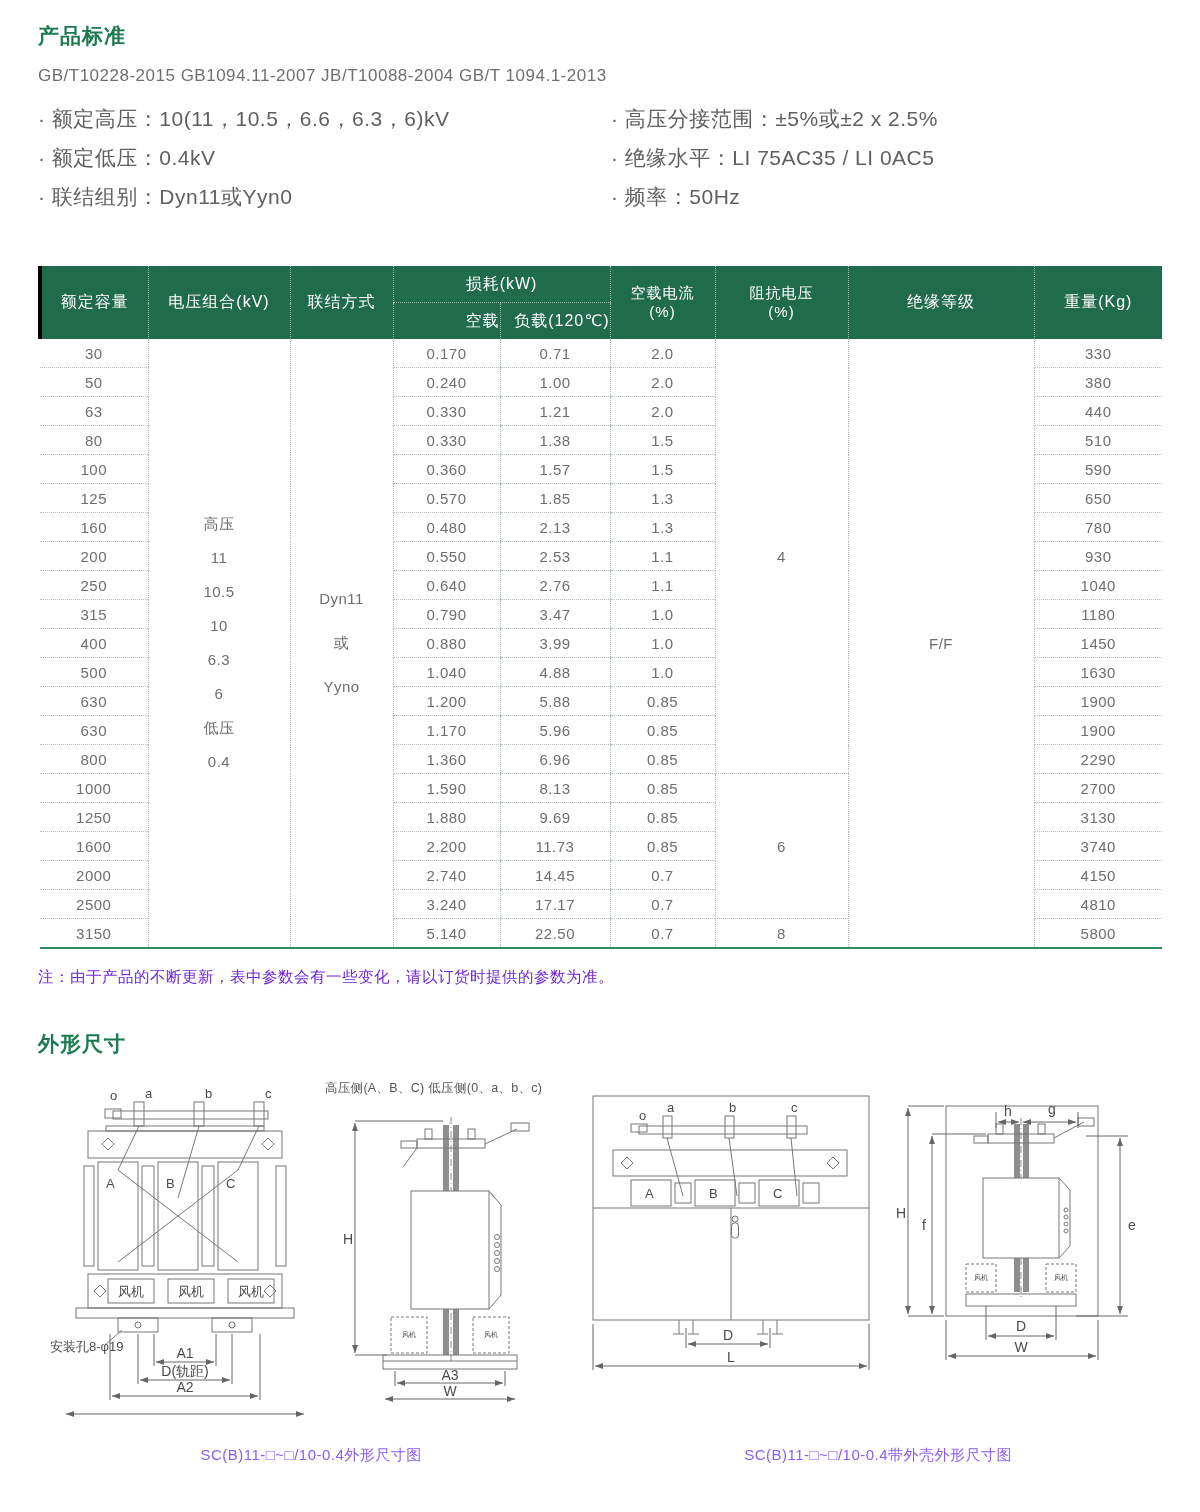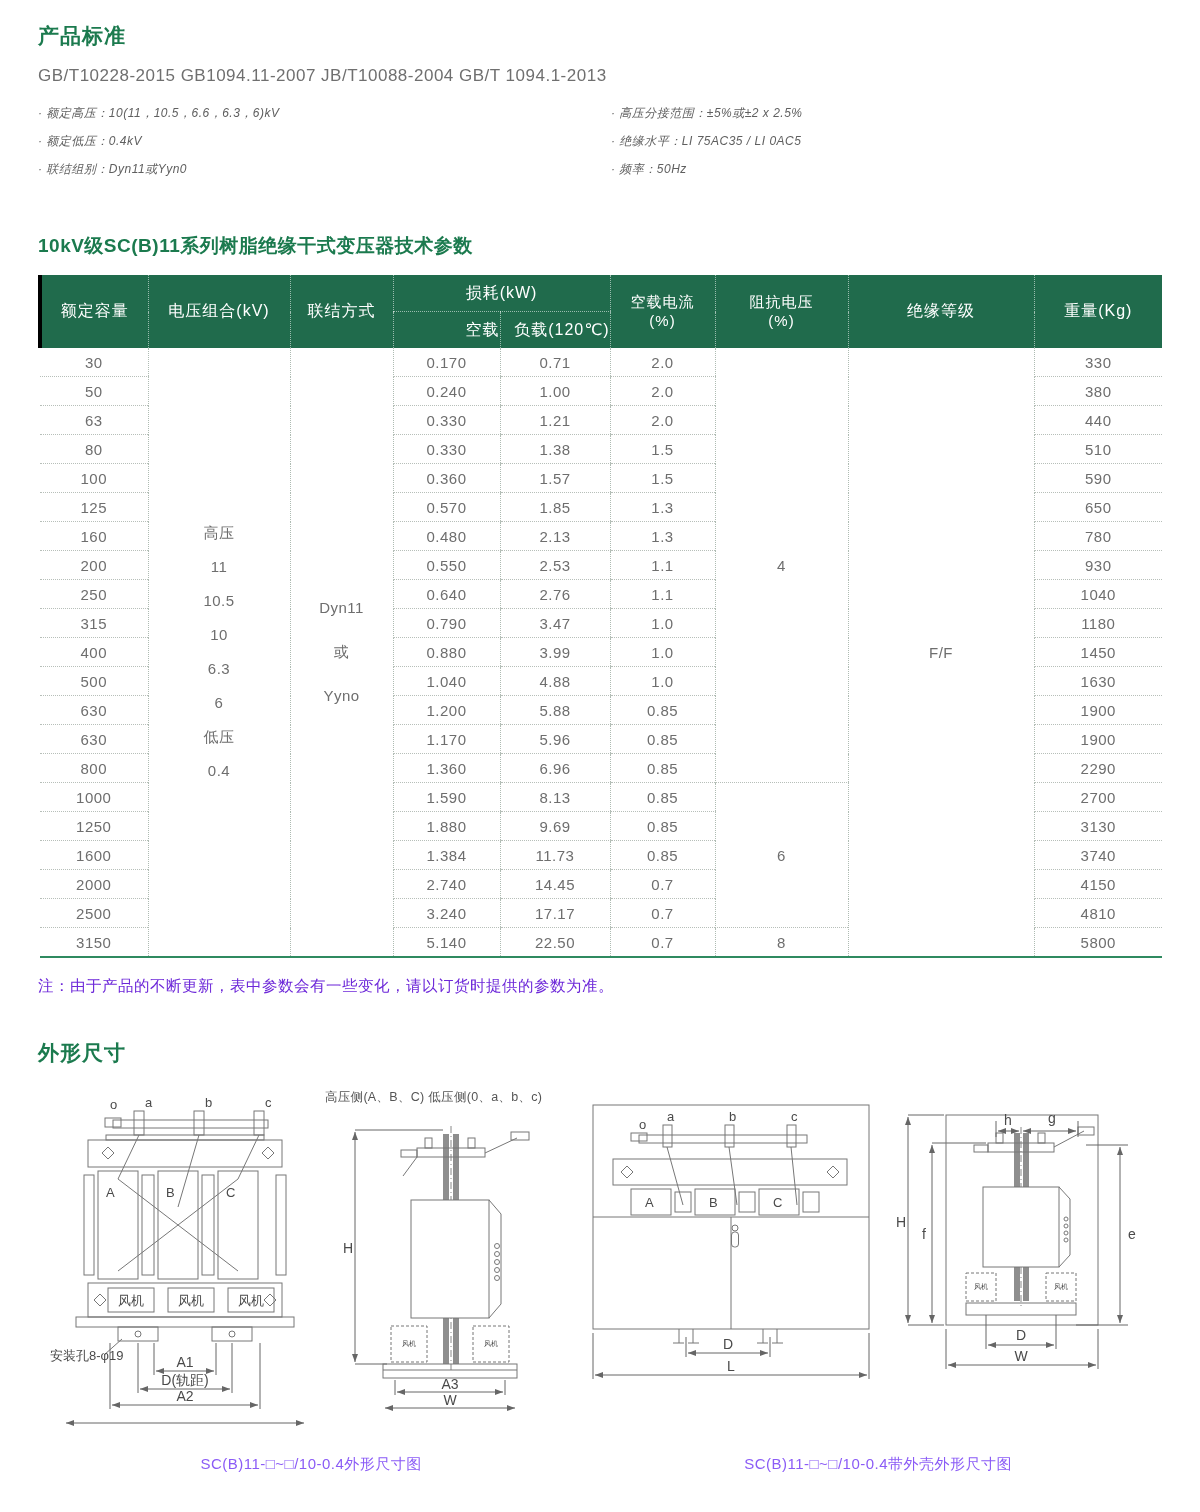--- a/index.html
+++ b/index.html
@@ -3,21 +3,21 @@
 <meta charset="utf-8">
 <style>
   html,body{margin:0;padding:0;background:#ffffff;}
   body{font-family:"Liberation Sans","DejaVu Sans",sans-serif;color:#606060;}
   .page{width:1200px;height:1512px;background:#fff;box-sizing:border-box;padding:22px 16px 0 38px;overflow:hidden;}
 
   h2.sec-title{font-size:21px;font-weight:bold;color:#1b7a4e;margin:0 0 10px 0;letter-spacing:1px;}
   .standards-line{font-size:17px;color:#6f6f6f;margin:16px 0 6px 0;letter-spacing:.5px;}
   .bullets{display:flex;margin-top:8px;}
   .bullets .col{width:50%;}
-  .bullet-line{font-size:12px;color:#5f5f5f;margin:11px 0;letter-spacing:.5px;font-style:italic;}
+  .bullet-line{font-size:21px;color:#5f5f5f;margin:11px 0;letter-spacing:.5px;}
 
   .table-sec{margin-top:44px;}
   h2.table-title{font-size:19px;font-weight:bold;color:#1b7a4e;margin:0 0 16px 0;letter-spacing:.5px;}
 
   table.ptable{border-collapse:collapse;table-layout:fixed;width:1122px;border-bottom:2px solid #2f8a60;}
   .ptable thead th{background:#206b4c;color:#ffffff;font-weight:normal;font-size:16px;padding:0;letter-spacing:1px;}
   .ptable thead tr:nth-child(1) th{height:36px;}
   .ptable thead tr:nth-child(2) th{height:36px;text-align:right;}
   .ptable thead th{border-left:1px dotted rgba(255,255,255,.55);}
   .ptable thead th.first{border-left:4px solid #000000;}
@@ -66,21 +66,20 @@
       </div>
       <div class="col">
         <div class="bullet-line">· 高压分接范围：±5%或±2 x 2.5%</div>
         <div class="bullet-line">· 绝缘水平：LI 75AC35 / LI 0AC5</div>
         <div class="bullet-line">· 频率：50Hz</div>
       </div>
     </div>
   </section>
 
   <section class="table-sec">
-    <h2 class="table-title">10kV级SC(B)11系列树脂绝缘干式变压器技术参数</h2>
     <table class="ptable">
       <colgroup>
         <col style="width:108px">
           <col style="width:142px">
           <col style="width:103px">
         <col style="width:107px">
           <col style="width:110px">
           <col style="width:105px">
         <col style="width:133px">
           <col style="width:186px">
@@ -241,21 +240,21 @@
           </tr>
           <tr>
             <td>1250</td>
             <td>1.880</td>
             <td>9.69</td>
             <td>0.85</td>
             <td>3130</td>
           </tr>
           <tr>
             <td>1600</td>
-            <td>1.384</td>
+            <td>2.200</td>
             <td>11.73</td>
             <td>0.85</td>
             <td>3740</td>
           </tr>
           <tr>
             <td>2000</td>
             <td>2.740</td>
             <td>14.45</td>
             <td>0.7</td>
             <td>4150</td>

